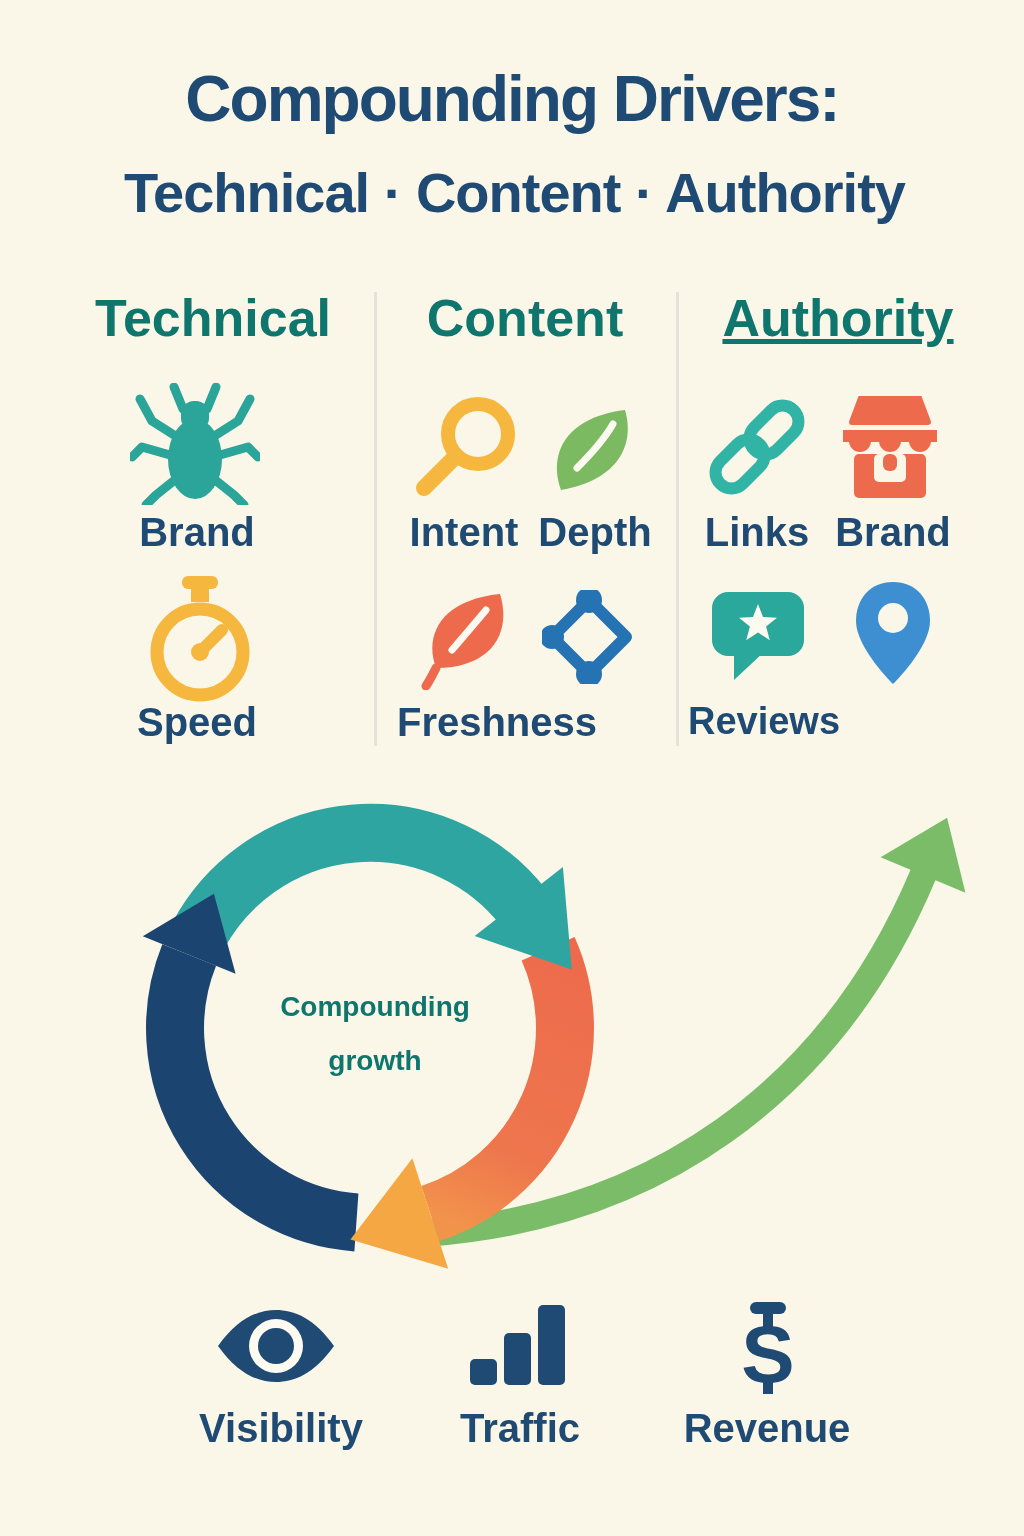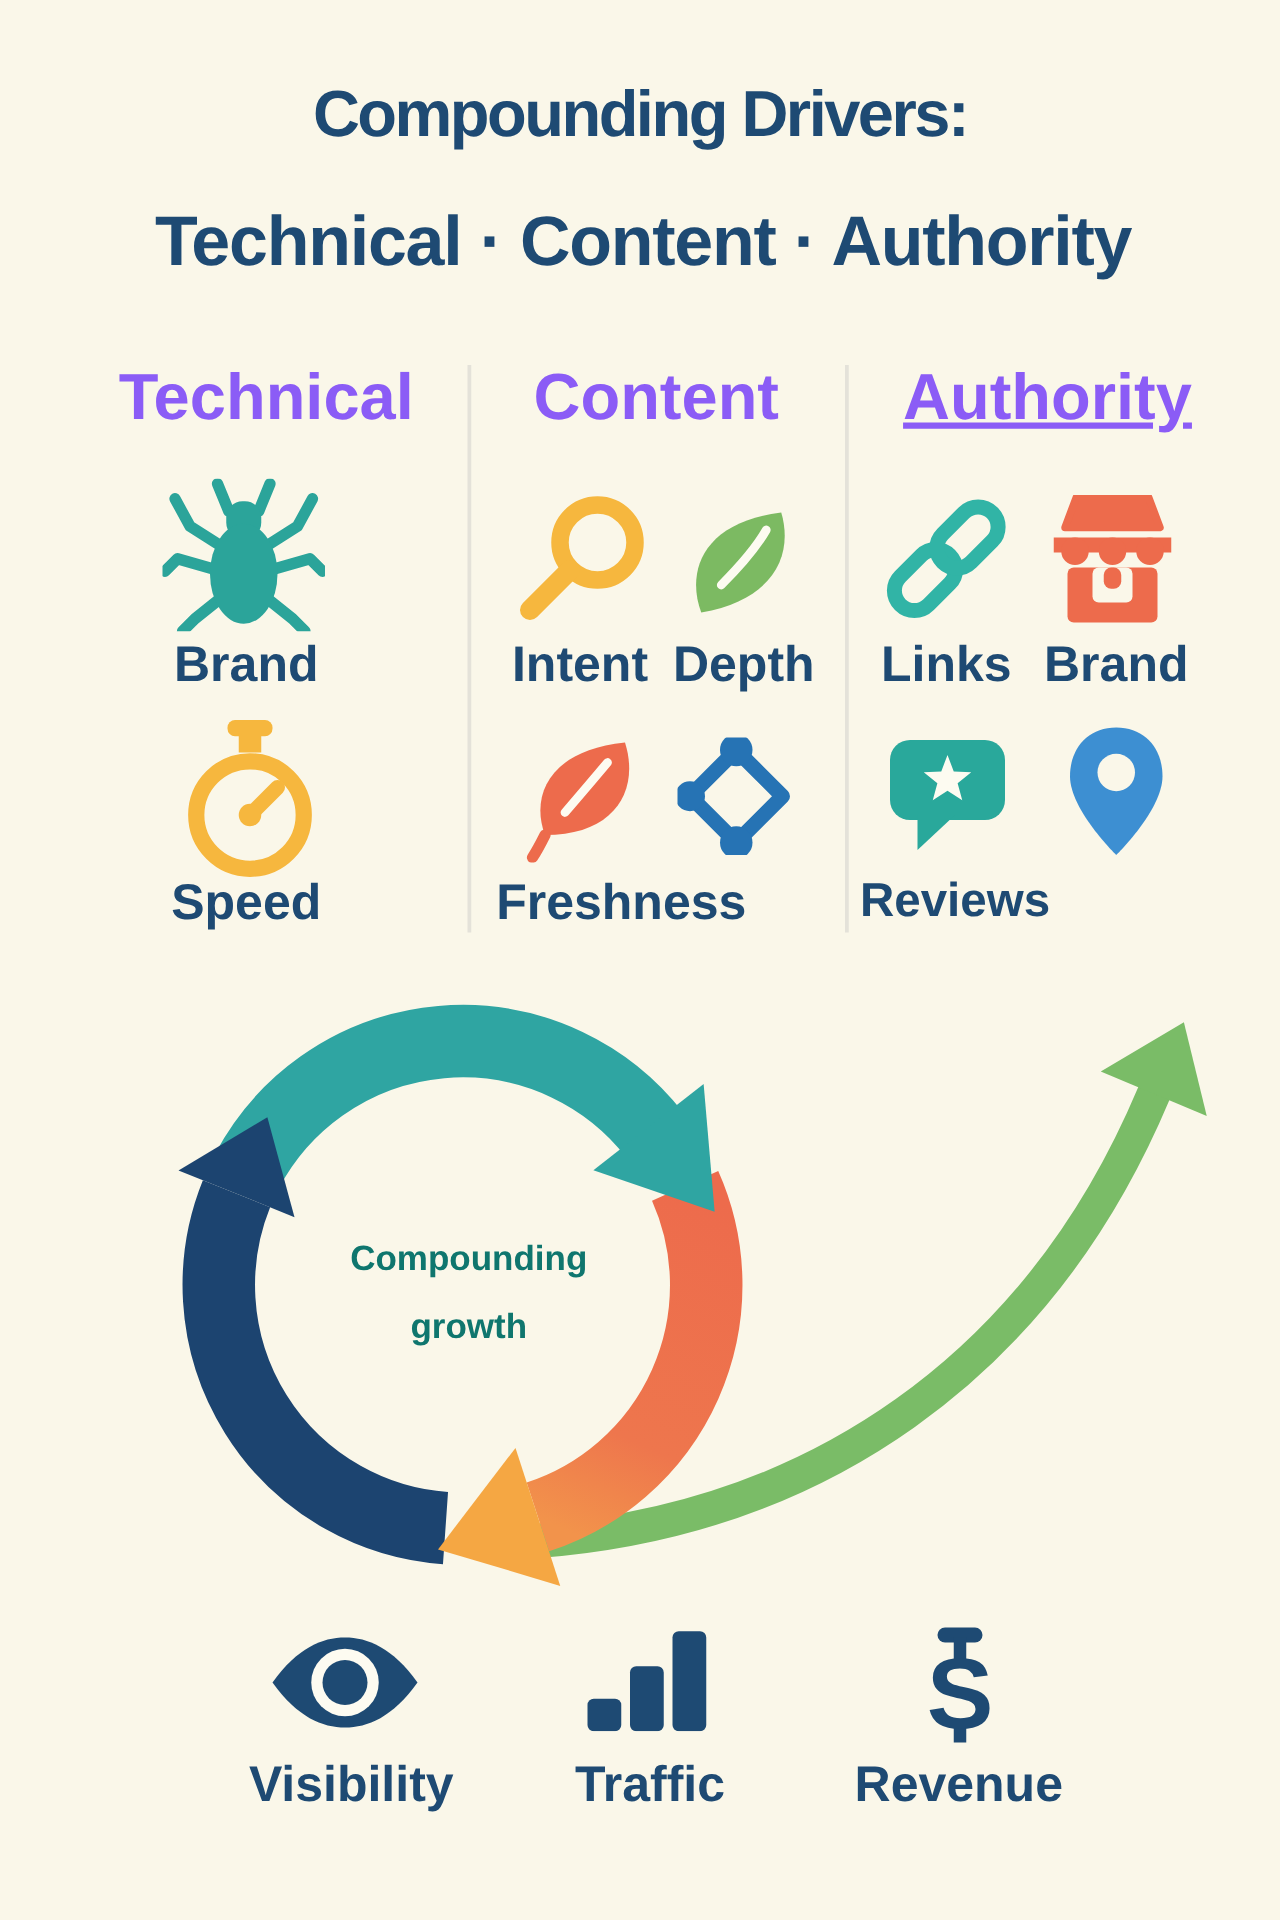--- a/index.html
+++ b/index.html
@@ -4,29 +4,29 @@
 <style>
   html,body{margin:0;padding:0;}
   #stage{
     position:relative;width:1024px;height:1536px;overflow:hidden;
     background:#faf7e9;
     font-family:"Liberation Sans","DejaVu Sans",sans-serif;
   }
   .abs{position:absolute;}
   .title{
     left:0;right:0;top:62px;text-align:center;
-    font-size:52px;font-weight:700;letter-spacing:-2px;color:#1e4a73;
+    font-size:64px;font-weight:700;letter-spacing:-2px;color:#1e4a73;
   }
   .subtitle{
     left:5px;right:0;top:160px;text-align:center;
     font-size:56px;font-weight:700;letter-spacing:-1px;color:#1e4a73;
   }
   .pillar-header{
     top:288px;transform:translateX(-50%);white-space:nowrap;
-    font-size:52px;font-weight:700;color:#8b5cf6;
+    font-size:52px;font-weight:700;color:#0f766e;
   }
   .divider{top:292px;height:454px;width:3px;background:#e4e2d9;}
   .icon-label{
     transform:translateX(-50%);white-space:nowrap;
     font-size:40px;font-weight:700;color:#1e4a73;
   }
   .icon-label.small{font-size:38px;}
   .row1-label{top:510px;}
   .row2-label{top:700px;}
   .cycle-text{

